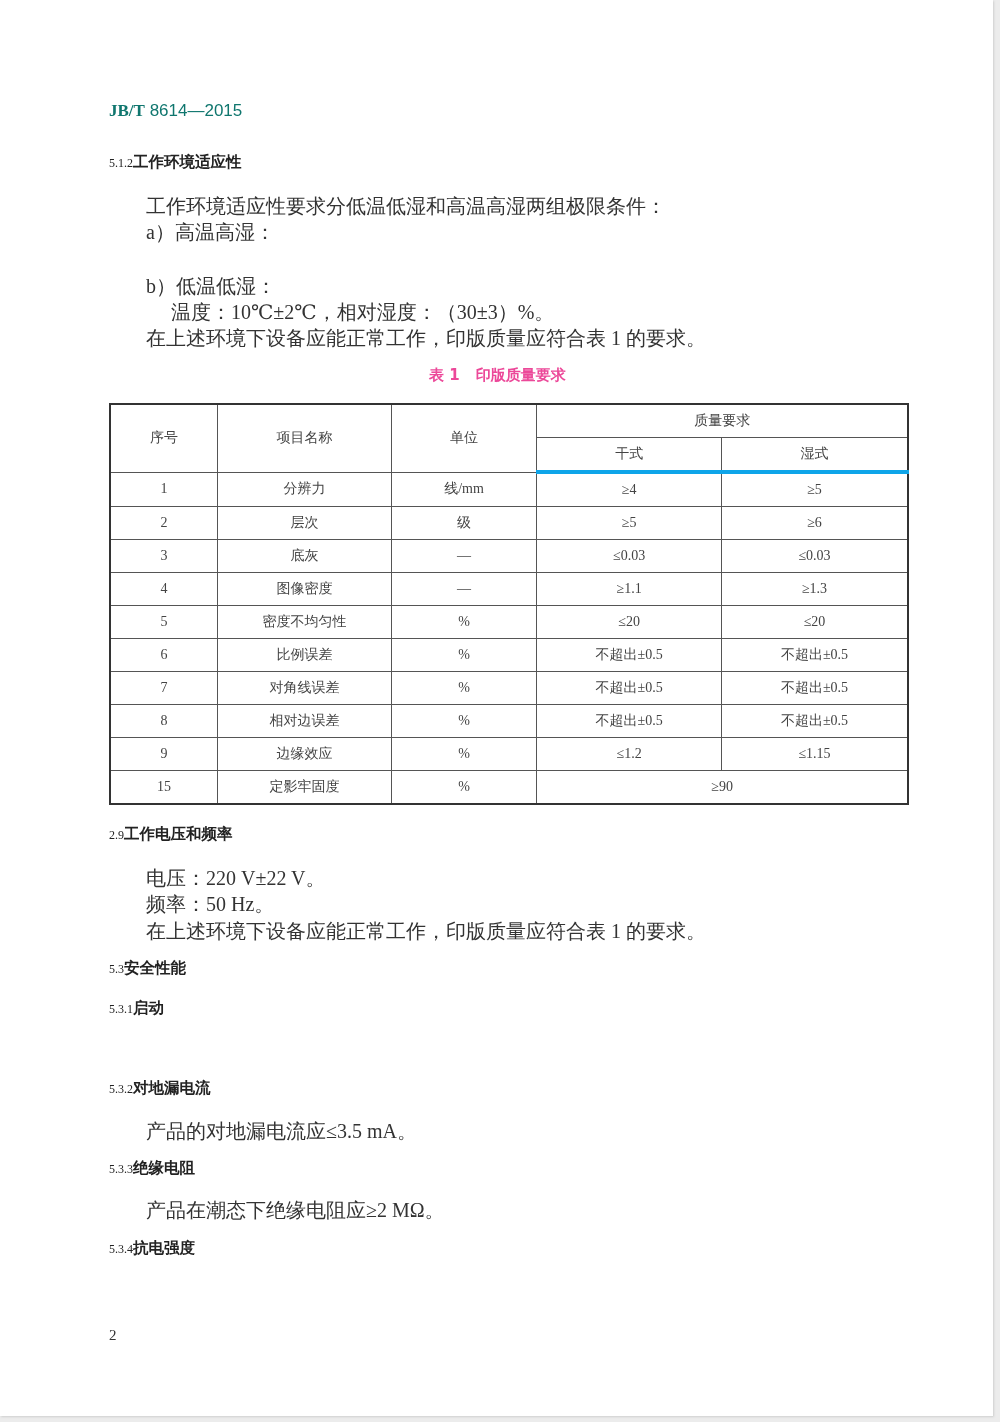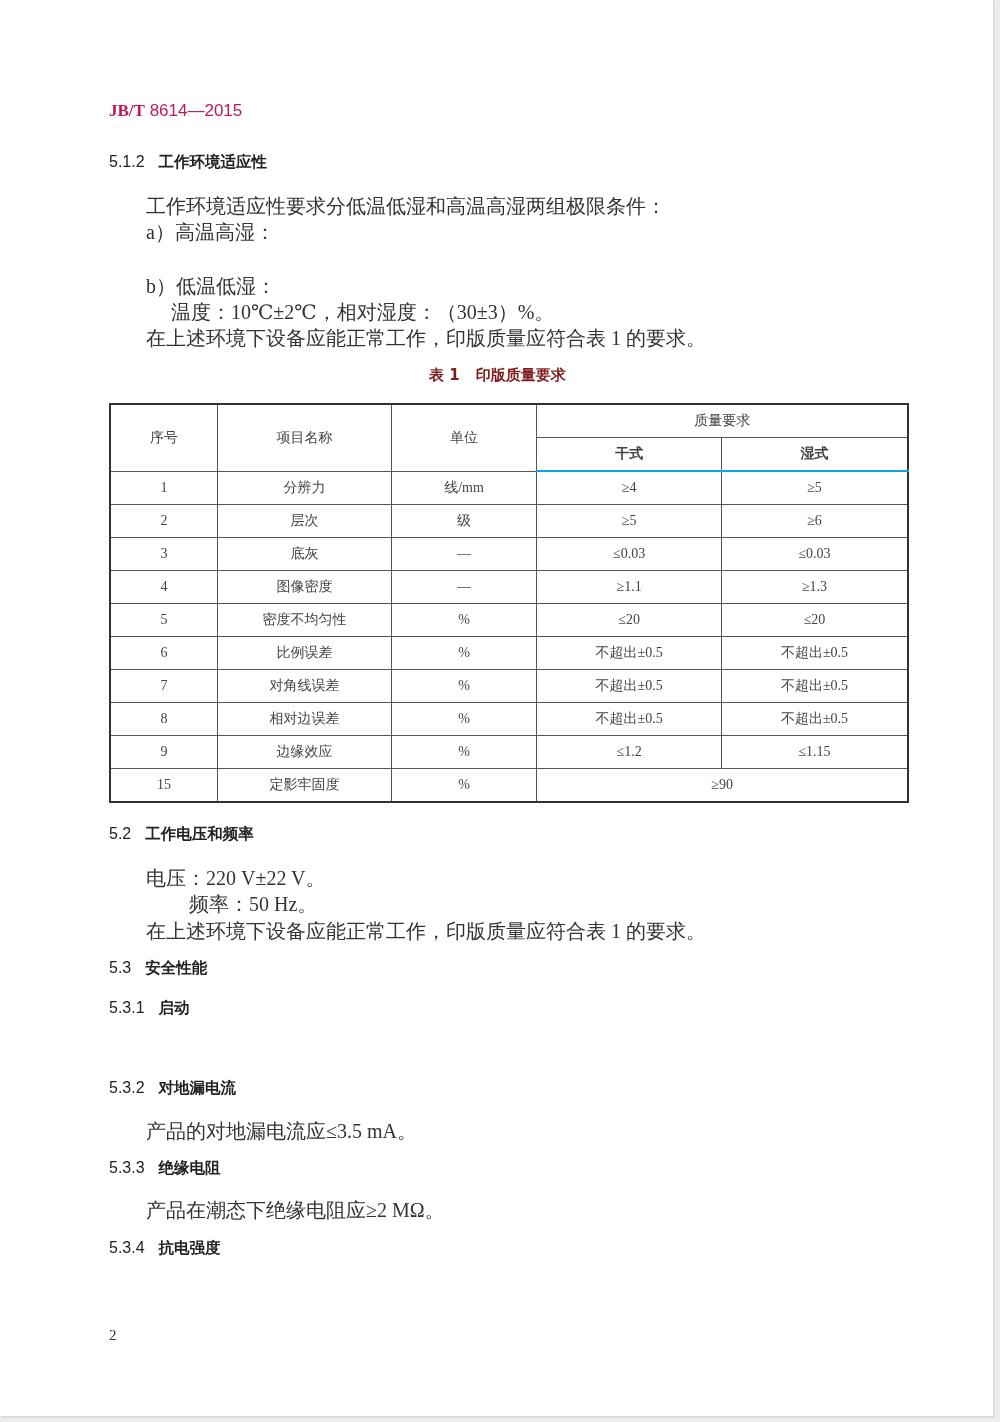--- a/index.html
+++ b/index.html
@@ -10,35 +10,35 @@
   .page {
     position: absolute; left: 0; top: 0; width: 993px; height: 1416px; background: #fff;
     box-shadow: 1px 1px 2px #cfcfcf;
   }
   .watermark {
     position: absolute; left: 212px; top: 130px; font-family: "Liberation Sans", sans-serif;
     font-weight: bold; font-size: 84px; color: #e6e6e6; letter-spacing: 2px; line-height: 1;
     pointer-events: none; z-index: 0;
   }
   .abs { position: absolute; z-index: 1; white-space: nowrap; }
-  .std-no { left: 109px; top: 101px; font-family: "Liberation Sans", sans-serif; font-size: 17px; color: #be185d; }
+  .std-no { left: 109px; top: 101px; font-family: "Liberation Sans", sans-serif; font-size: 17px; color: #0f766e; }
   .std-no b { font-family: "Liberation Serif", serif; font-weight: bold; }
   .h { font-family: "DejaVu Sans", "Liberation Sans", sans-serif; font-size: 15.5px; font-weight: bold; color: #222; }
-  .h .num { font-family: Liberation Sans, sans-serif; font-weight: normal; font-size: 16px; margin-right: 14px; }
+  .h .num { font-family: Liberation Serif, serif; font-weight: normal; font-size: 12px; }
   .p { font-size: 20px; color: #333; }
-  .caption { font-family: "DejaVu Sans", sans-serif; font-weight: bold; font-size: 15px; color: #7f1d1d; }
+  .caption { font-family: "DejaVu Sans", sans-serif; font-weight: bold; font-size: 15px; color: #ec4899; }
   .caption .gap { display: inline-block; width: 16px; }
   table.q {
     position: absolute; left: 109px; top: 403px; width: 800px; border-collapse: collapse; z-index: 1;
     font-size: 14px; color: #444; border: 2px solid #333;
   }
   table.q td, table.q th {
     border: 1px solid #555; text-align: center; padding: 0; height: 32px; font-weight: normal;
   }
-  table.q thead tr:last-child th { border-bottom: 2px solid #0ea5e9; font-weight: bold; }
+  table.q thead tr:last-child th { border-bottom: 4px solid #0ea5e9; }
   .pageno { left: 109px; top: 1327px; font-size: 15px; color: #333; }
 </style>
 </head>
 <body>
 
 <div class="page">
 
 
   <div class="abs std-no"><b>JB/T</b><span> 8614—2015</span></div>
 
@@ -137,23 +137,23 @@
       </tr>
       <tr>
         <td>15</td>
         <td>定影牢固度</td>
         <td>%</td>
         <td colspan="2">≥90</td>
       </tr>
     </tbody>
   </table>
 
-  <div class="abs h" style="left:109px;top:824px;"><span class="num">5.2</span><span>工作电压和频率</span></div>
+  <div class="abs h" style="left:109px;top:824px;"><span class="num">2.9</span><span>工作电压和频率</span></div>
   <div class="abs p" style="left:146px;top:865px;">电压：220 V±22 V。</div>
-  <div class="abs p" style="left:146px;top:891px;margin-left:43px;">频率：50 Hz。</div>
+  <div class="abs p" style="left:146px;top:891px;">频率：50 Hz。</div>
   <div class="abs p" style="left:146px;top:918px;">在上述环境下设备应能正常工作，印版质量应符合表 1 的要求。</div>
 
   <div class="abs h" style="left:109px;top:958px;"><span class="num">5.3</span><span>安全性能</span></div>
 
   <div class="abs h" style="left:109px;top:998px;"><span class="num">5.3.1</span><span>启动</span></div>
 
   <div class="abs h" style="left:109px;top:1078px;"><span class="num">5.3.2</span><span>对地漏电流</span></div>
   <div class="abs p" style="left:146px;top:1118px;">产品的对地漏电流应≤3.5 mA。</div>
 
   <div class="abs h" style="left:109px;top:1158px;"><span class="num">5.3.3</span><span>绝缘电阻</span></div>

